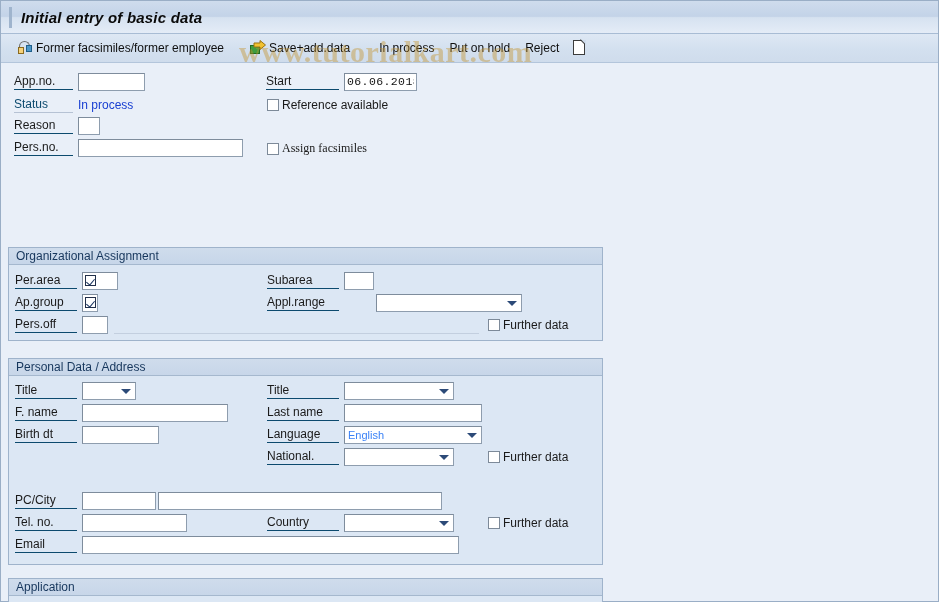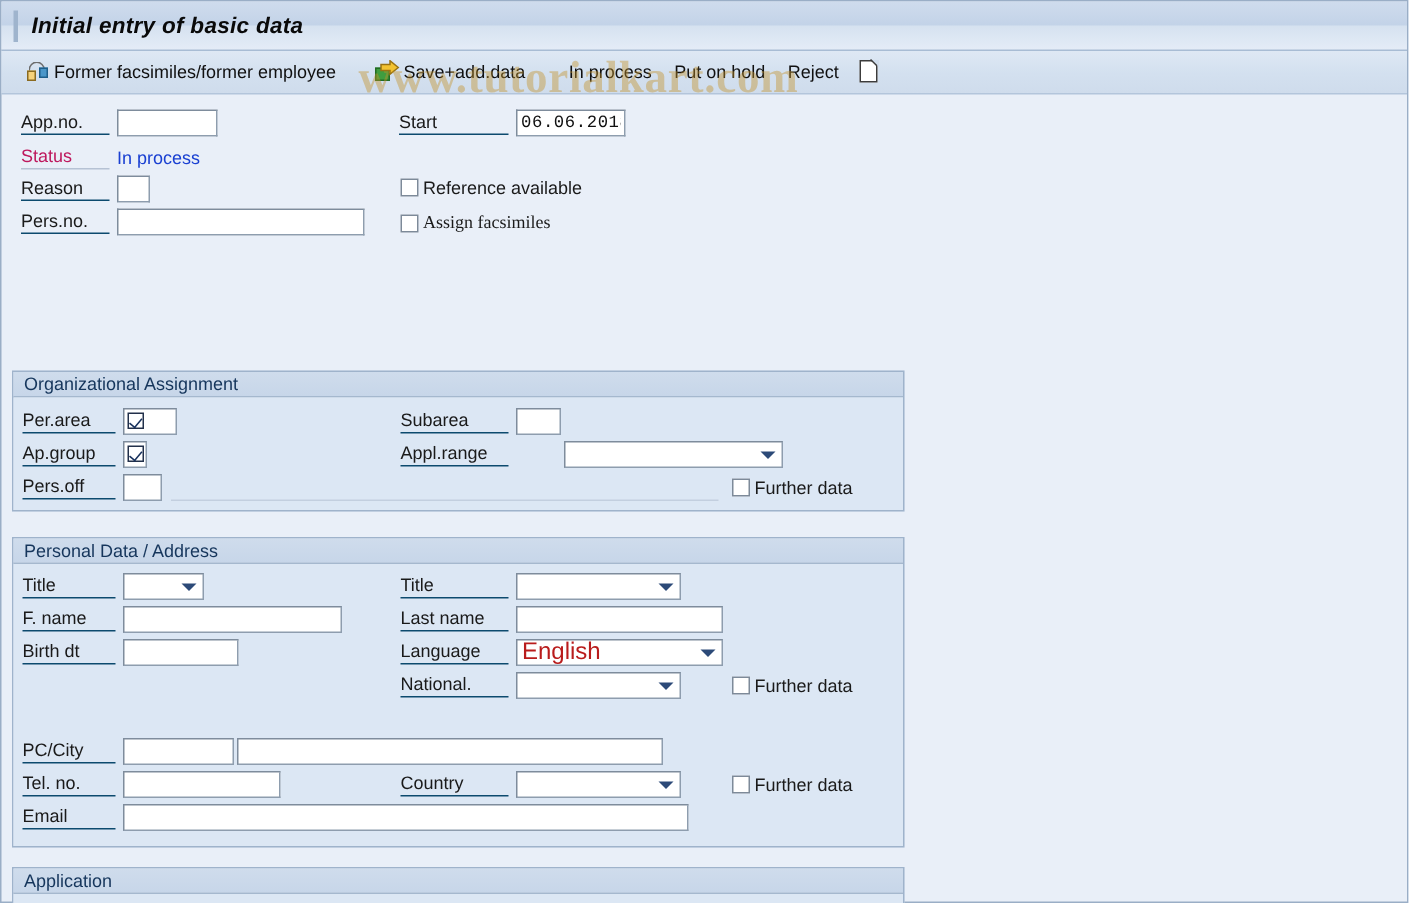--- a/index.html
+++ b/index.html
@@ -189,21 +189,21 @@
   .lbl {
     font-size: 12px;
     color: #1a1a1a;
     border-bottom: 1px solid #0c4a6e;
     height: 17px;
     line-height: 17px;
     box-sizing: border-box;
     white-space: nowrap;
   }
   .lbl-link {
-    color: #be185d;
+    color: #0c4a6e;
     border-bottom: 1px solid #b6c2d4;
   }
   .val-link { color: #1a40d2; }
 
   .inp {
     background: #ffffff;
     border: 1px solid #8e9dae;
     border-top-color: #7e8c9c;
     border-left-color: #7e8c9c;
     height: 18px;
@@ -230,22 +230,22 @@
     border: 1px solid #8e9dae;
     border-top-color: #7e8c9c;
     border-left-color: #7e8c9c;
     box-sizing: border-box;
   }
   .combo .ctext {
     position: absolute;
     left: 3px; top: 0;
     height: 16px;
     line-height: 16px;
-    font-size: 16px;
-    color: #b91c1c;
+    font-size: 11px;
+    color: #3b82f6;
     white-space: nowrap;
   }
   .combo .carrow {
     position: absolute;
     right: 4px; top: 6px;
     width: 0; height: 0;
     border-left: 5px solid transparent;
     border-right: 5px solid transparent;
     border-top: 5px solid #2c4a78;
   }
@@ -396,21 +396,21 @@
       <div class="fld-row" style="left:13px; top:75px;">
         <span class="lbl" style="width:59px;">Pers.no.</span>
         <input class="inp" style="width: 165px; margin-left: 5px;" value="">
       </div>
 
       <div class="fld-row" style="left:265px; top:9px;">
         <span class="lbl" style="width:73px;">Start</span>
         <input class="inp inp-mono" style="width: 73px; margin-left: 5px;" value="06.06.2018">
       </div>
 
-      <div class="fld-row" style="left:266px; top:32px;margin-top:20px;">
+      <div class="fld-row" style="left:266px; top:32px;">
         <label class="cbx-wrap">
           <span class="cbx"></span>
           <span class="cbx-label">Reference available</span>
         </label>
       </div>
 
       <div class="fld-row" style="left:266px; top:76px;font-family:Liberation Serif, serif;">
         <label class="cbx-wrap">
           <span class="cbx"></span>
           <span class="cbx-label">Assign facsimiles</span>

